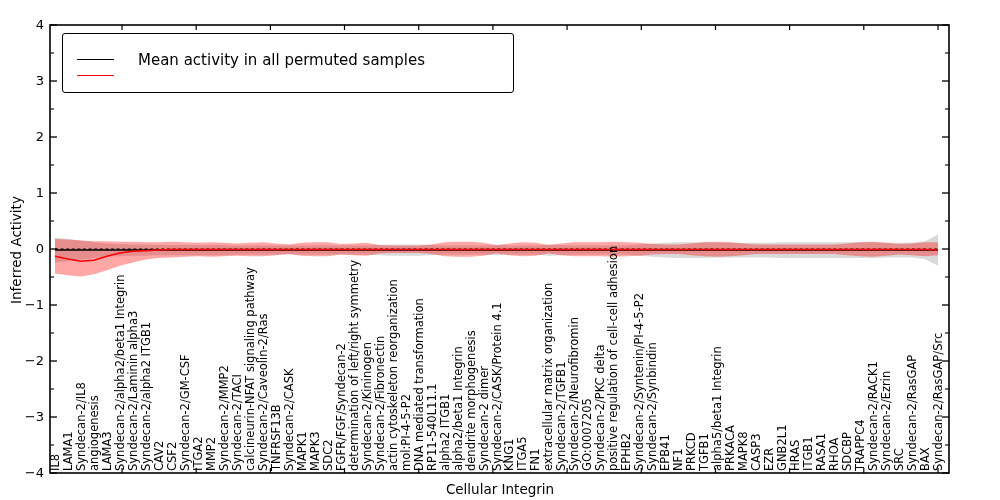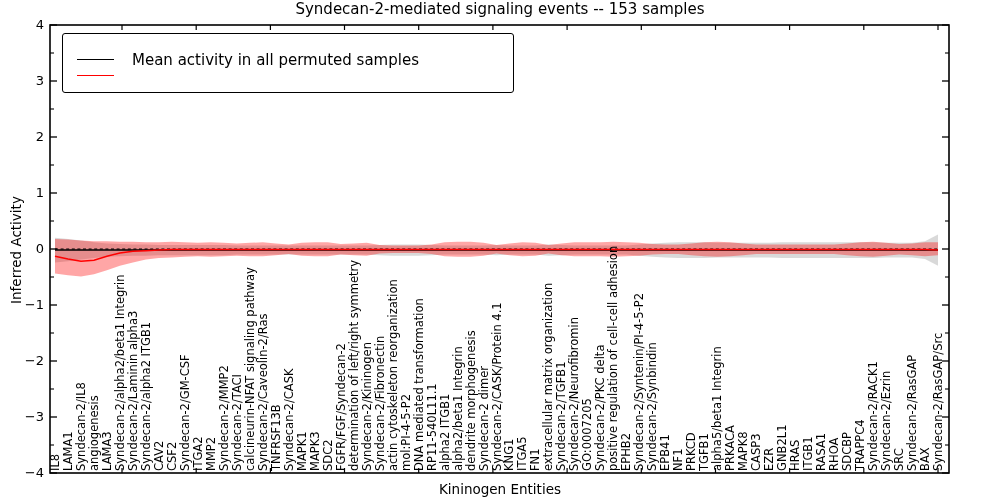--- a/index.html
+++ b/index.html
@@ -4,21 +4,21 @@
 <style>
   html,body{margin:0;padding:0;background:#fff;width:1000px;height:500px;overflow:hidden;
     font-family:"DejaVu Sans","Liberation Sans",sans-serif;}
   #figure{position:relative;width:1000px;height:500px;background:#fff;}
   #plot-svg{position:absolute;left:0;top:0;width:1000px;height:500px;}
   #chart-title{position:absolute;left:0;top:0;width:1000px;text-align:center;
     font-size:15px;color:#000;}
   #legend{position:absolute;left:62px;top:33px;width:452px;height:60px;background:#fff;
     border:1.7px solid #000;border-radius:3px;box-sizing:border-box;
     display:flex;flex-direction:column;justify-content:center;gap:6px;padding-left:14px;}
-  .legend-item{display:flex;align-items:center;gap:18px;font-size:15px;color:#000;}
+  .legend-item{display:flex;align-items:center;gap:24px;font-size:15px;color:#000;}
   .legend-line{display:inline-block;width:37px;height:0;border-top:1.6px solid #000;}
   #y-axis-label{position:absolute;left:-203px;top:241px;width:440px;height:18px;
     text-align:center;font-size:13.5px;color:#000;transform:rotate(-90deg);}
   #x-axis-label{position:absolute;left:0;top:481px;width:1000px;text-align:center;
     font-size:13.5px;color:#000;}
   .ytick{position:absolute;left:0;width:44px;text-align:right;font-size:13px;color:#000;}
   .xcat{position:absolute;bottom:29px;white-space:nowrap;font-size:11.5px;line-height:12px;
     color:#000;transform:rotate(-90deg);transform-origin:0 100%;}
 </style>
 </head>
@@ -85,34 +85,33 @@
       <line x1="715.5" y1="473" x2="715.5" y2="468" stroke="#000000" stroke-width="1.2"></line>
       <line x1="789.6" y1="25" x2="789.6" y2="30" stroke="#000000" stroke-width="1.2"></line>
       <line x1="789.6" y1="473" x2="789.6" y2="468" stroke="#000000" stroke-width="1.2"></line>
       <line x1="863.8" y1="25" x2="863.8" y2="30" stroke="#000000" stroke-width="1.2"></line>
       <line x1="863.8" y1="473" x2="863.8" y2="468" stroke="#000000" stroke-width="1.2"></line>
       <line x1="938.0" y1="25" x2="938.0" y2="30" stroke="#000000" stroke-width="1.2"></line>
       <line x1="938.0" y1="473" x2="938.0" y2="468" stroke="#000000" stroke-width="1.2"></line>
       <rect x="50" y="25" width="899" height="448" fill="none" stroke="#000000" stroke-width="1.6"></rect>
     </svg>
 
-  <div id="chart-title">Syndecan-2-mediated signaling events -- 153 samples</div>
 
   <div id="legend">
     <div class="legend-item">
       <span class="legend-line" style="border-top-color: rgb(0, 0, 0);"></span>
       <span>Mean activity in all permuted samples</span>
     </div>
     <div class="legend-item">
       <span class="legend-line" style="border-top-color: rgb(255, 0, 0);"></span>
     </div>
   </div>
 
   <div id="y-axis-label">Inferred Activity</div>
-  <div id="x-axis-label">Kininogen Entities</div>
+  <div id="x-axis-label">Cellular Integrin</div>
 
   <div id="ytick-labels">
       <span class="ytick" style="top: 17px;">4</span>
       <span class="ytick" style="top: 73px;">3</span>
       <span class="ytick" style="top: 129px;">2</span>
       <span class="ytick" style="top: 185px;">1</span>
       <span class="ytick" style="top: 241px;">0</span>
       <span class="ytick" style="top: 297px;">−1</span>
       <span class="ytick" style="top: 353px;">−2</span>
       <span class="ytick" style="top: 409px;">−3</span>

